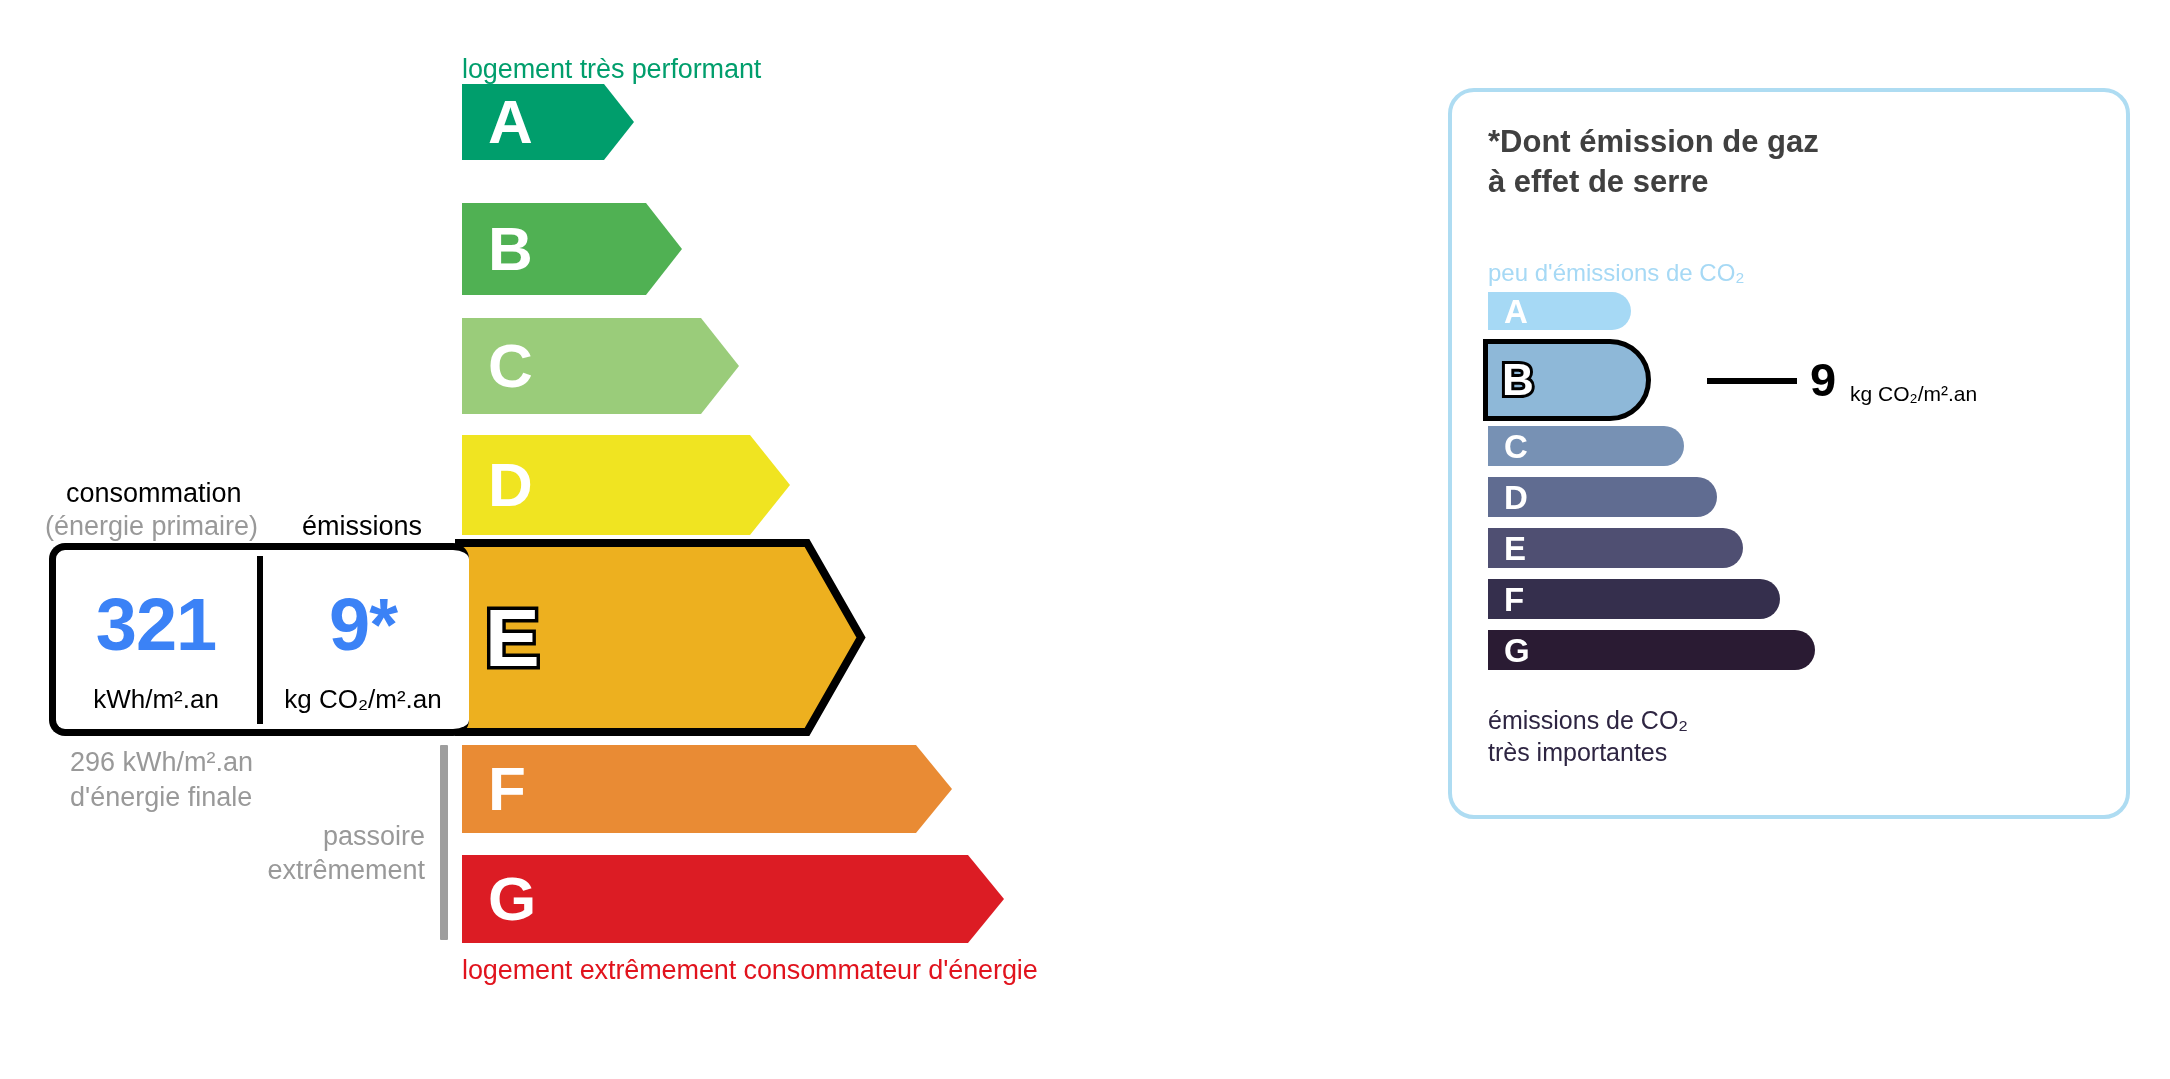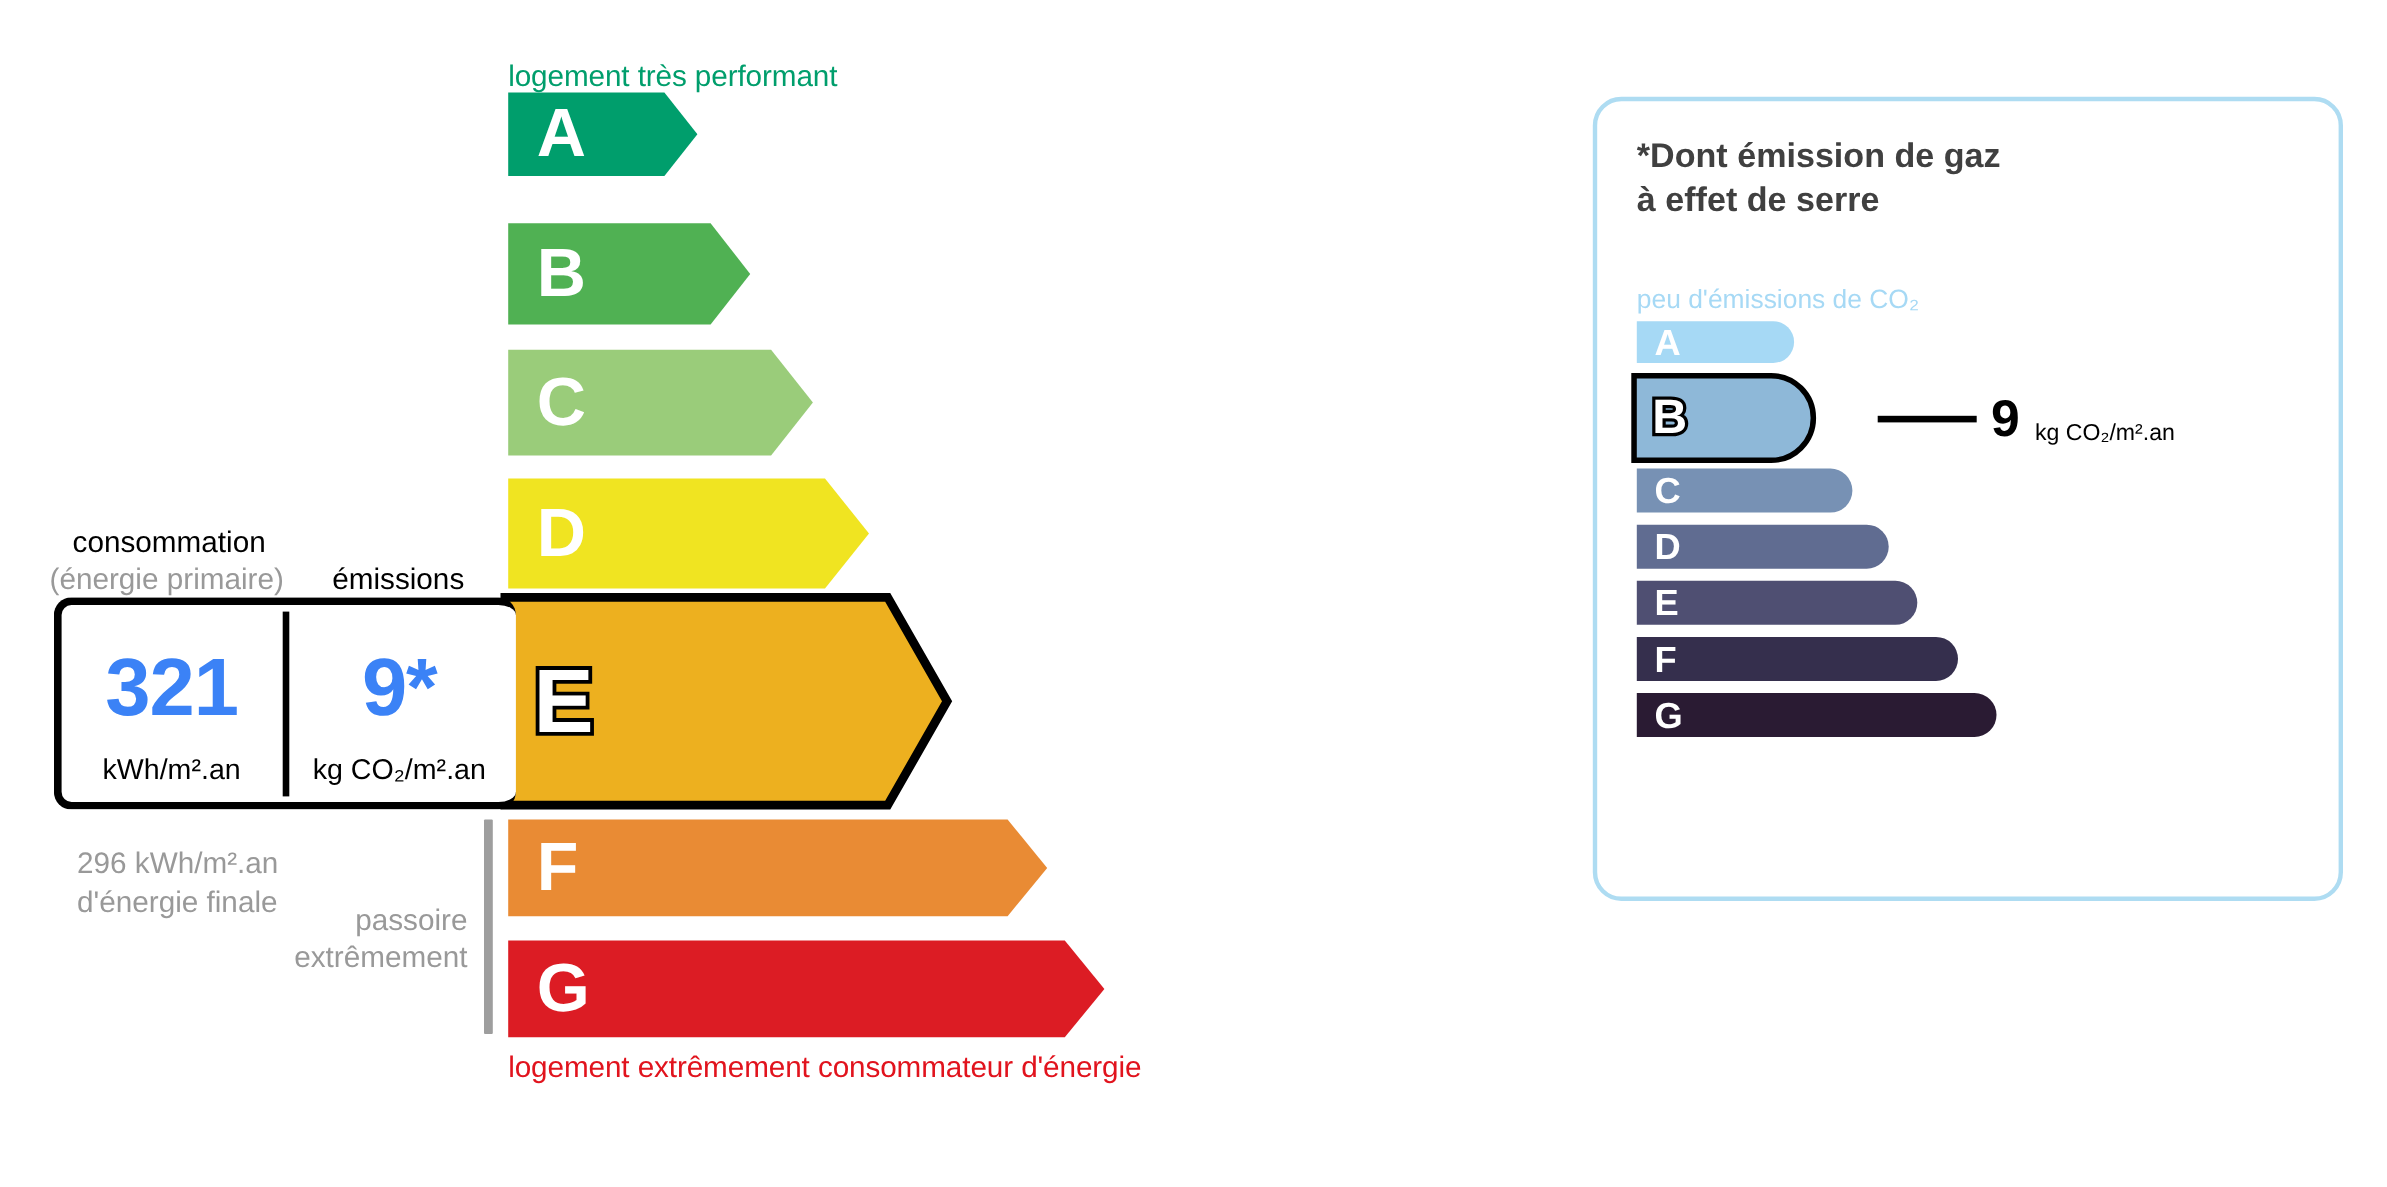--- a/index.html
+++ b/index.html
@@ -331,21 +331,21 @@
   <div class="metric" id="metric-conso">
     <div class="value">321</div>
     <div class="unit">kWh/m².an</div>
   </div>
 
   <div class="metric" id="metric-emis">
     <div class="value">9*</div>
     <div class="unit">kg CO₂/m².an</div>
   </div>
 
-  <div class="foot-note" id="foot-final" style="white-space:pre-line;margin-top:23px;">296 kWh/m².an
+  <div class="foot-note" id="foot-final" style="white-space:pre-line;">296 kWh/m².an
 d'énergie finale</div>
   <div class="foot-note" id="foot-passoire" style="white-space:pre-line;">passoire
 extrêmement</div>
   <div id="passoire-bar"></div>
 </div>
 
 <div id="co2-panel">
 
   <div id="co2-title">*Dont émission de gaz
 à effet de serre</div>
@@ -377,13 +377,15 @@
   </div>
 
   <div class="co2-row" style="top:487px; height:40px; width:292px; background:#352F4D;">
     <div class="co2-letter">F</div>
   </div>
 
   <div class="co2-row" style="top:538px; height:40px; width:327px; background:#2A1B33;">
     <div class="co2-letter">G</div>
   </div>
 
+  <div id="co2-bottom-note">émissions de CO₂
+très importantes</div>
 </div>
 
 </body></html>

